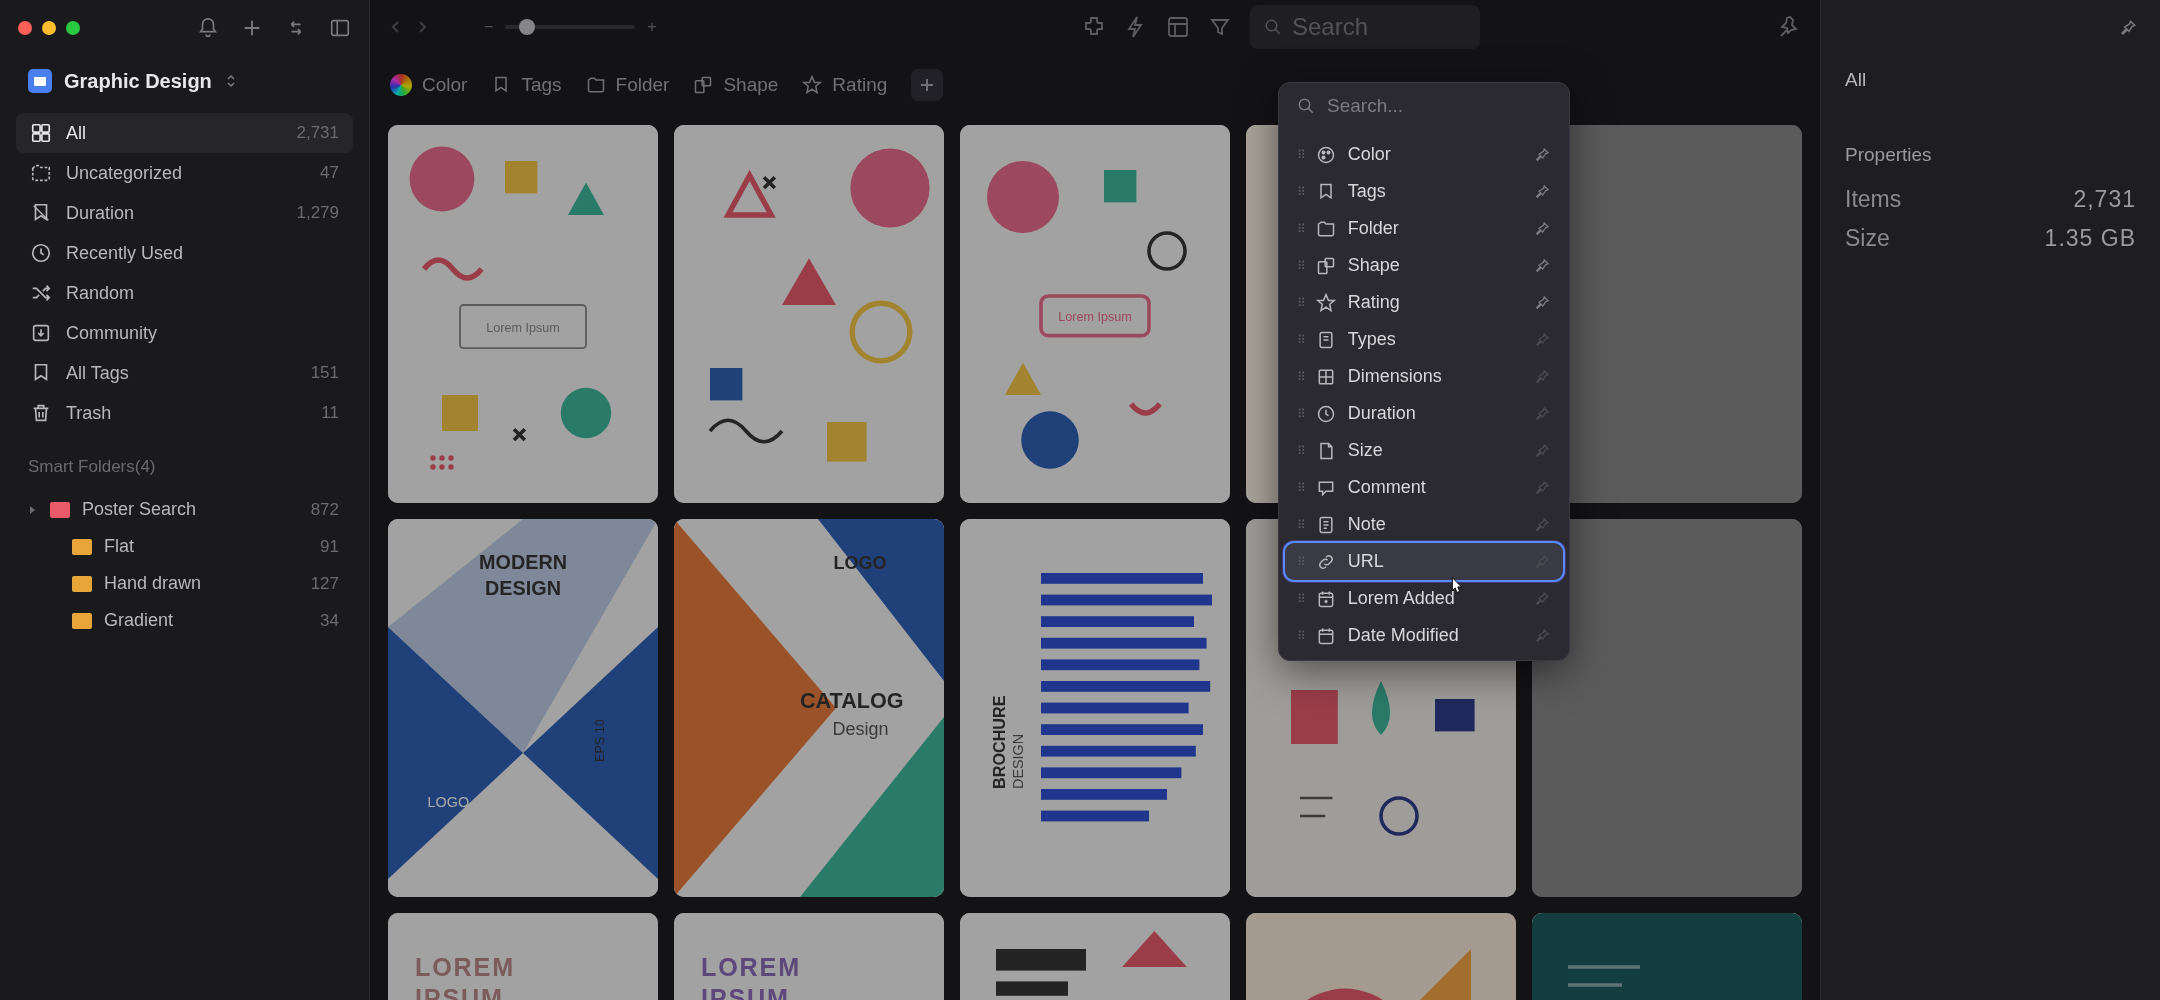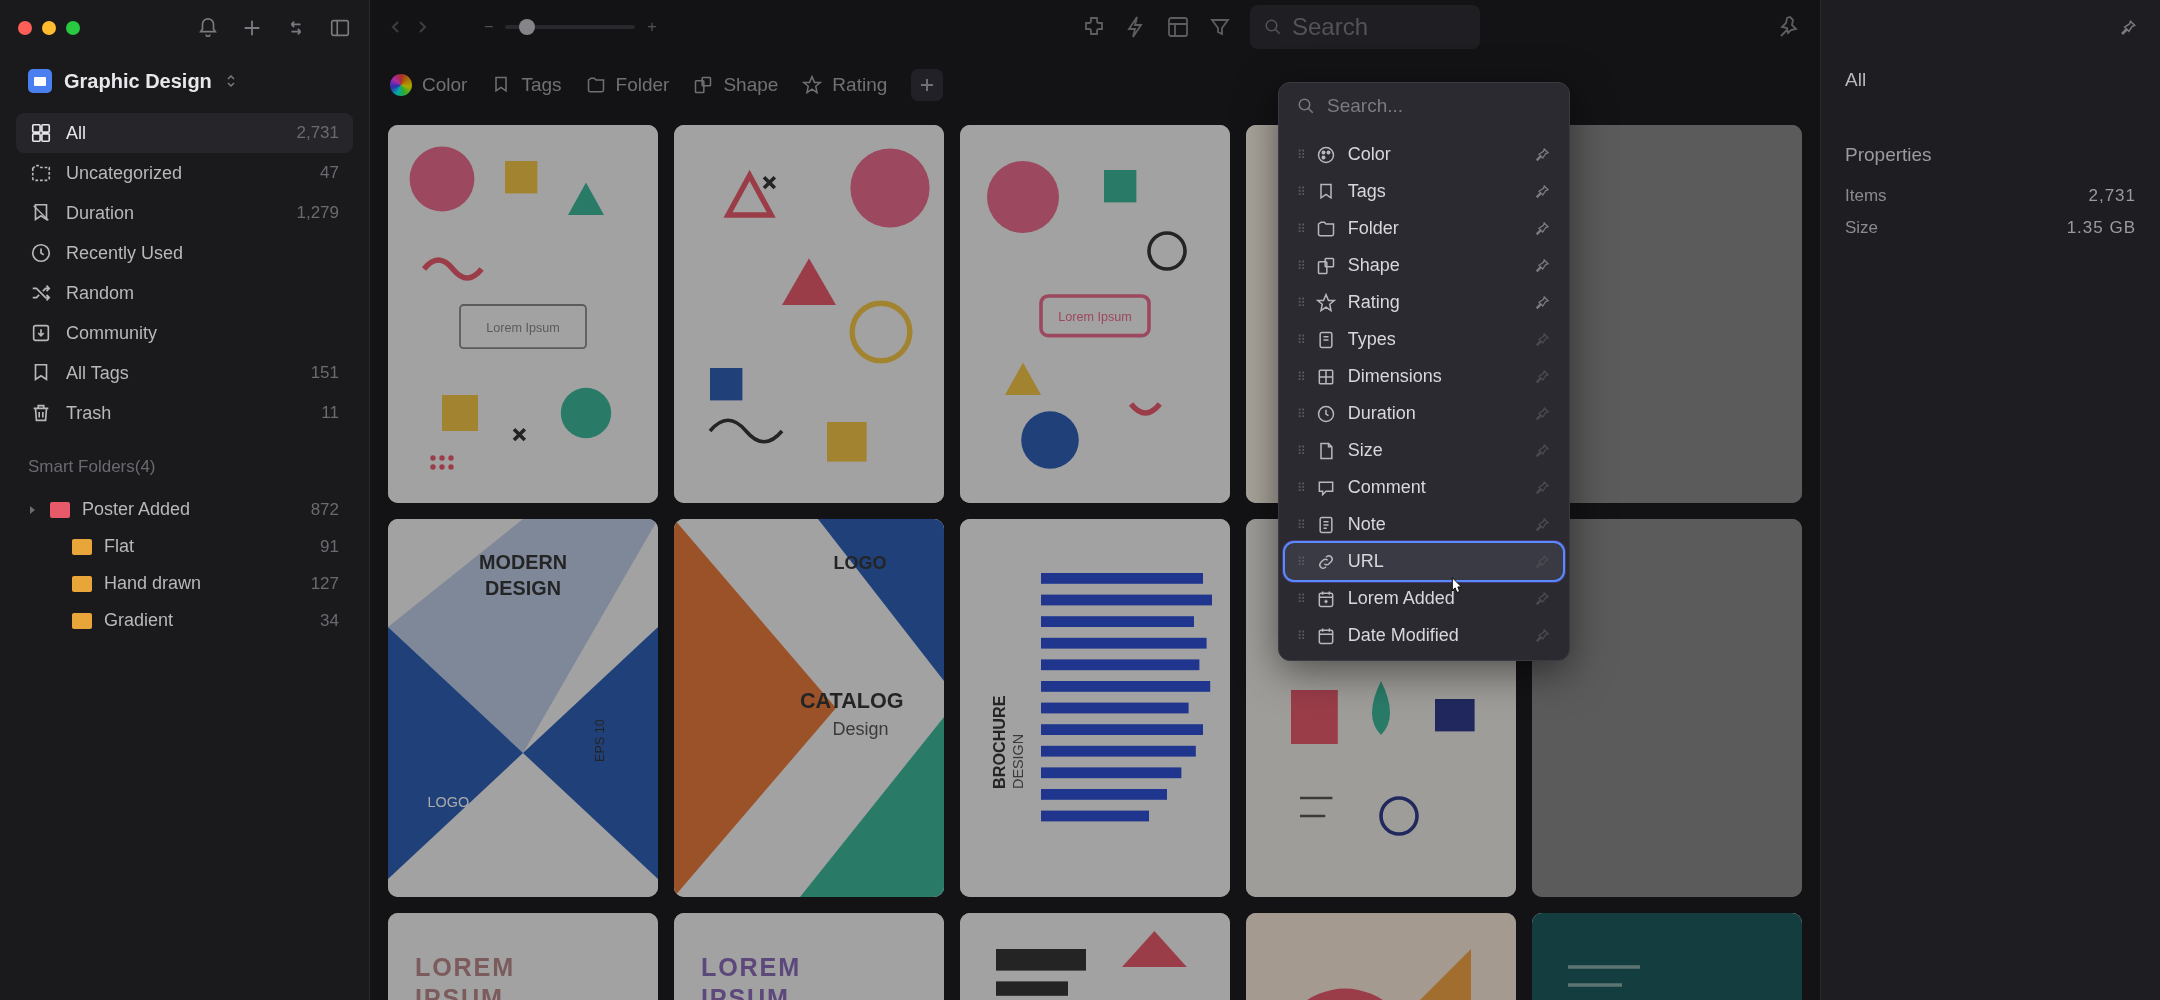--- a/index.html
+++ b/index.html
@@ -211,21 +211,21 @@
     .pin-top { color: #7a7a80; }
     .right-tab {
       padding: 14px 24px; font-size: 19px; color: #b8b8bc;
       border-bottom: 1px solid #2a2a2e00;
     }
     .props-title {
       padding: 38px 24px 14px; font-size: 19px; color: #9a9aa0;
     }
     .prop-row {
       display: flex; justify-content: space-between;
-      padding: 6px 24px; font-size: 17px;
+      padding: 6px 24px; font-size: 23px;
     }
     .prop-label { color: #8a8a90; }
     .prop-value { color: #9a9aa0; font-variant-numeric: tabular-nums; letter-spacing: 1px; }
     
     
     .dim-overlay {
       position: absolute; inset: 0;
       background: rgba(10,10,12,0.35);
       pointer-events: none;
       z-index: 50;
@@ -338,21 +338,21 @@
     </div>
 
     <div class="section-header">Smart Folders(4)</div>
 
     <div class="nav-list">
       <div class="folder-item">
         <svg class="chevron" width="10" height="10" viewBox="0 0 10 10" fill="currentColor">
             <path d="M3 1l5 4-5 4z"></path>
           </svg>
         <span class="folder-icon folder-red"></span>
-        <span>Poster Added</span>
+        <span>Poster Search</span>
         <span class="nav-item-count">872</span>
       </div>
       <div class="folder-item folder-sub">
         <span class="folder-icon folder-orange"></span>
         <span>Flat</span>
         <span class="nav-item-count">91</span>
       </div>
       <div class="folder-item folder-sub">
         <span class="folder-icon folder-orange"></span>
         <span>Hand drawn</span>

